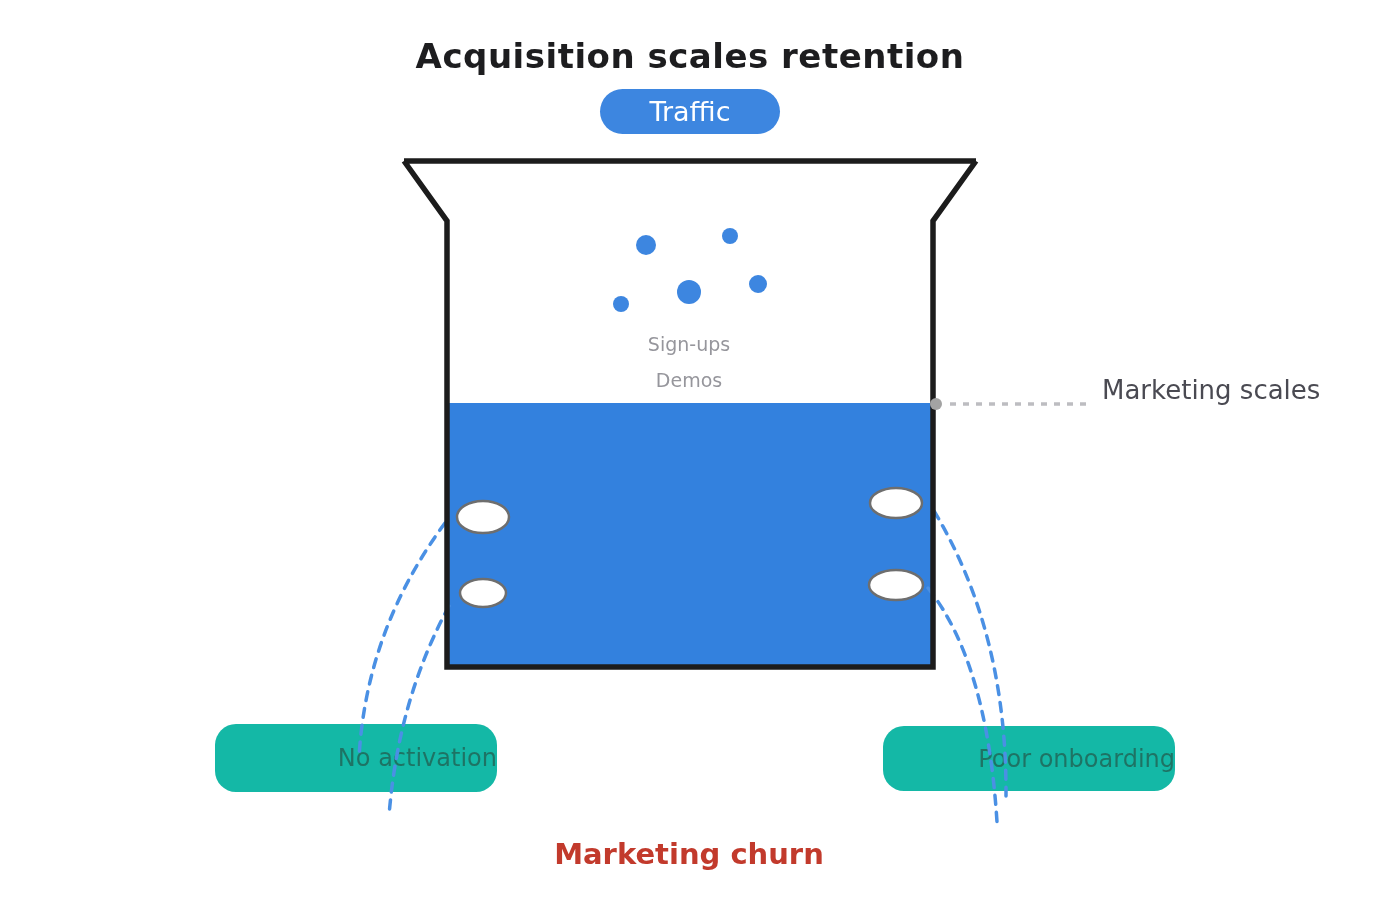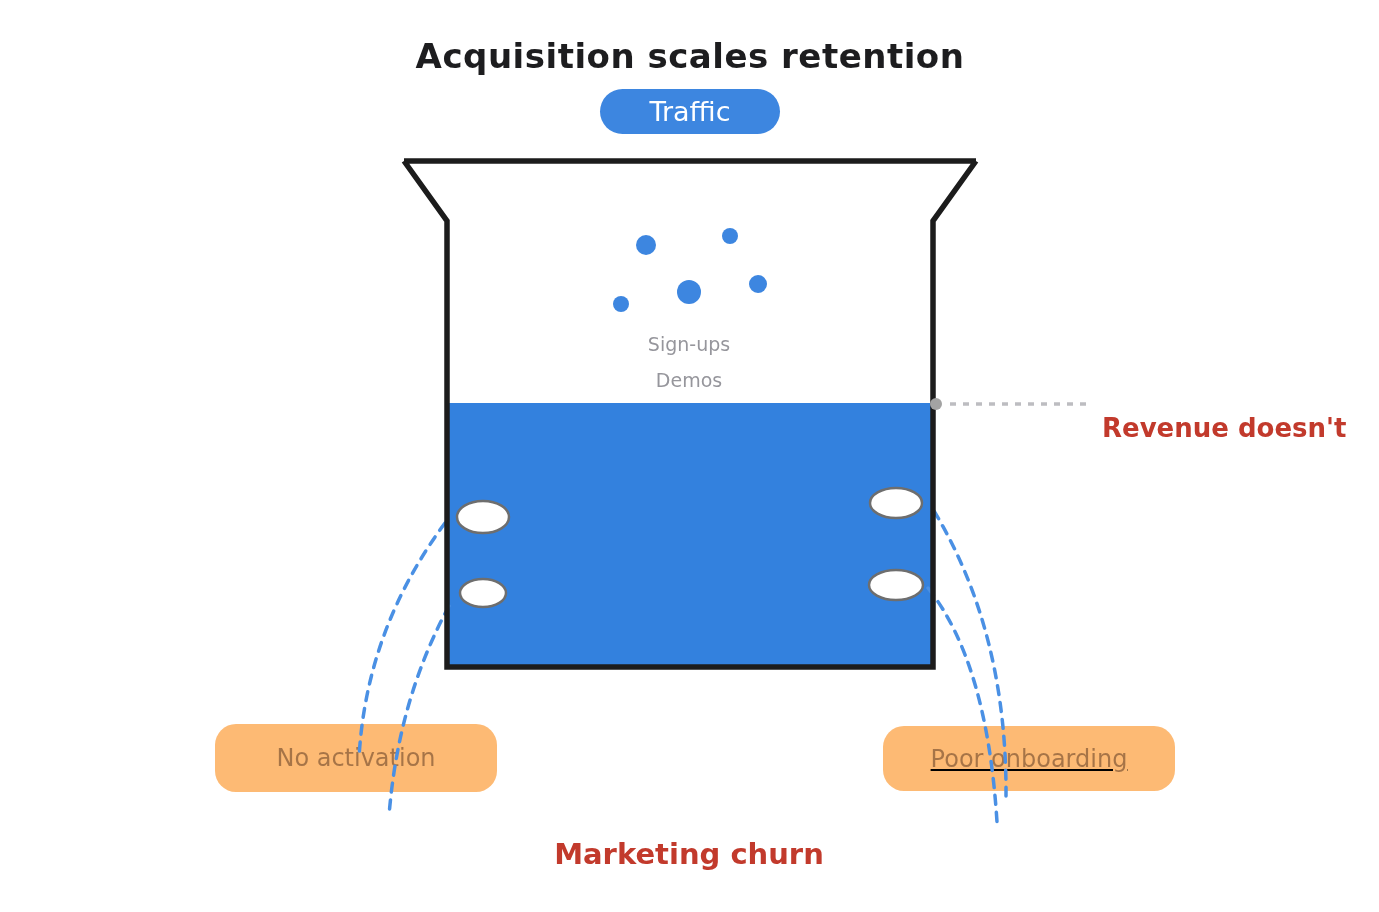--- a/index.html
+++ b/index.html
@@ -65,33 +65,33 @@
     color: #4a4a52;
     font-weight: 400;
   }
   .note.bottom {
     top: 413px;
     color: #c23a2c;
     font-weight: bold;
   }
 
   .leak-box {
-    background: #fdba74;
+    background: #14b8a6;
     border-radius: 21px;
     display: flex;
     align-items: center;
-    justify-content: center;
+    justify-content: flex-end;
   }
   .leak-box span {
     font-size: 24px;
     color: rgba(45, 18, 10, 0.42);
     white-space: nowrap;
   }
   .leak-box.left  { left: 215px; top: 724px; width: 282px; height: 68px; }
-  .leak-box.right { left: 883px; top: 726px; width: 292px; height: 65px; text-decoration: underline; }
+  .leak-box.right { left: 883px; top: 726px; width: 292px; height: 65px; }
 
   .churn-label {
     left: 689px;
     top: 837px;
     transform: translateX(-50%);
     font-size: 29px;
     font-weight: bold;
     color: #c23a2c;
     white-space: nowrap;
   }
@@ -109,21 +109,21 @@
 
   <div class="abs title">Acquisition scales retention</div>
 
   <div class="abs traffic-pill">
     <span>Traffic</span>
   </div>
 
   <div class="abs inflow-label signups">Sign-ups</div>
   <div class="abs inflow-label demos">Demos</div>
 
-  <div class="abs note bottom">Revenue doesn't</div>
+  <div class="abs note top">Marketing scales</div>
 
   <div class="abs leak-box left">
     <span>No activation</span>
   </div>
 
   <div class="abs leak-box right">
     <span>Poor onboarding</span>
   </div>
 
   <div class="abs churn-label">Marketing churn</div>

